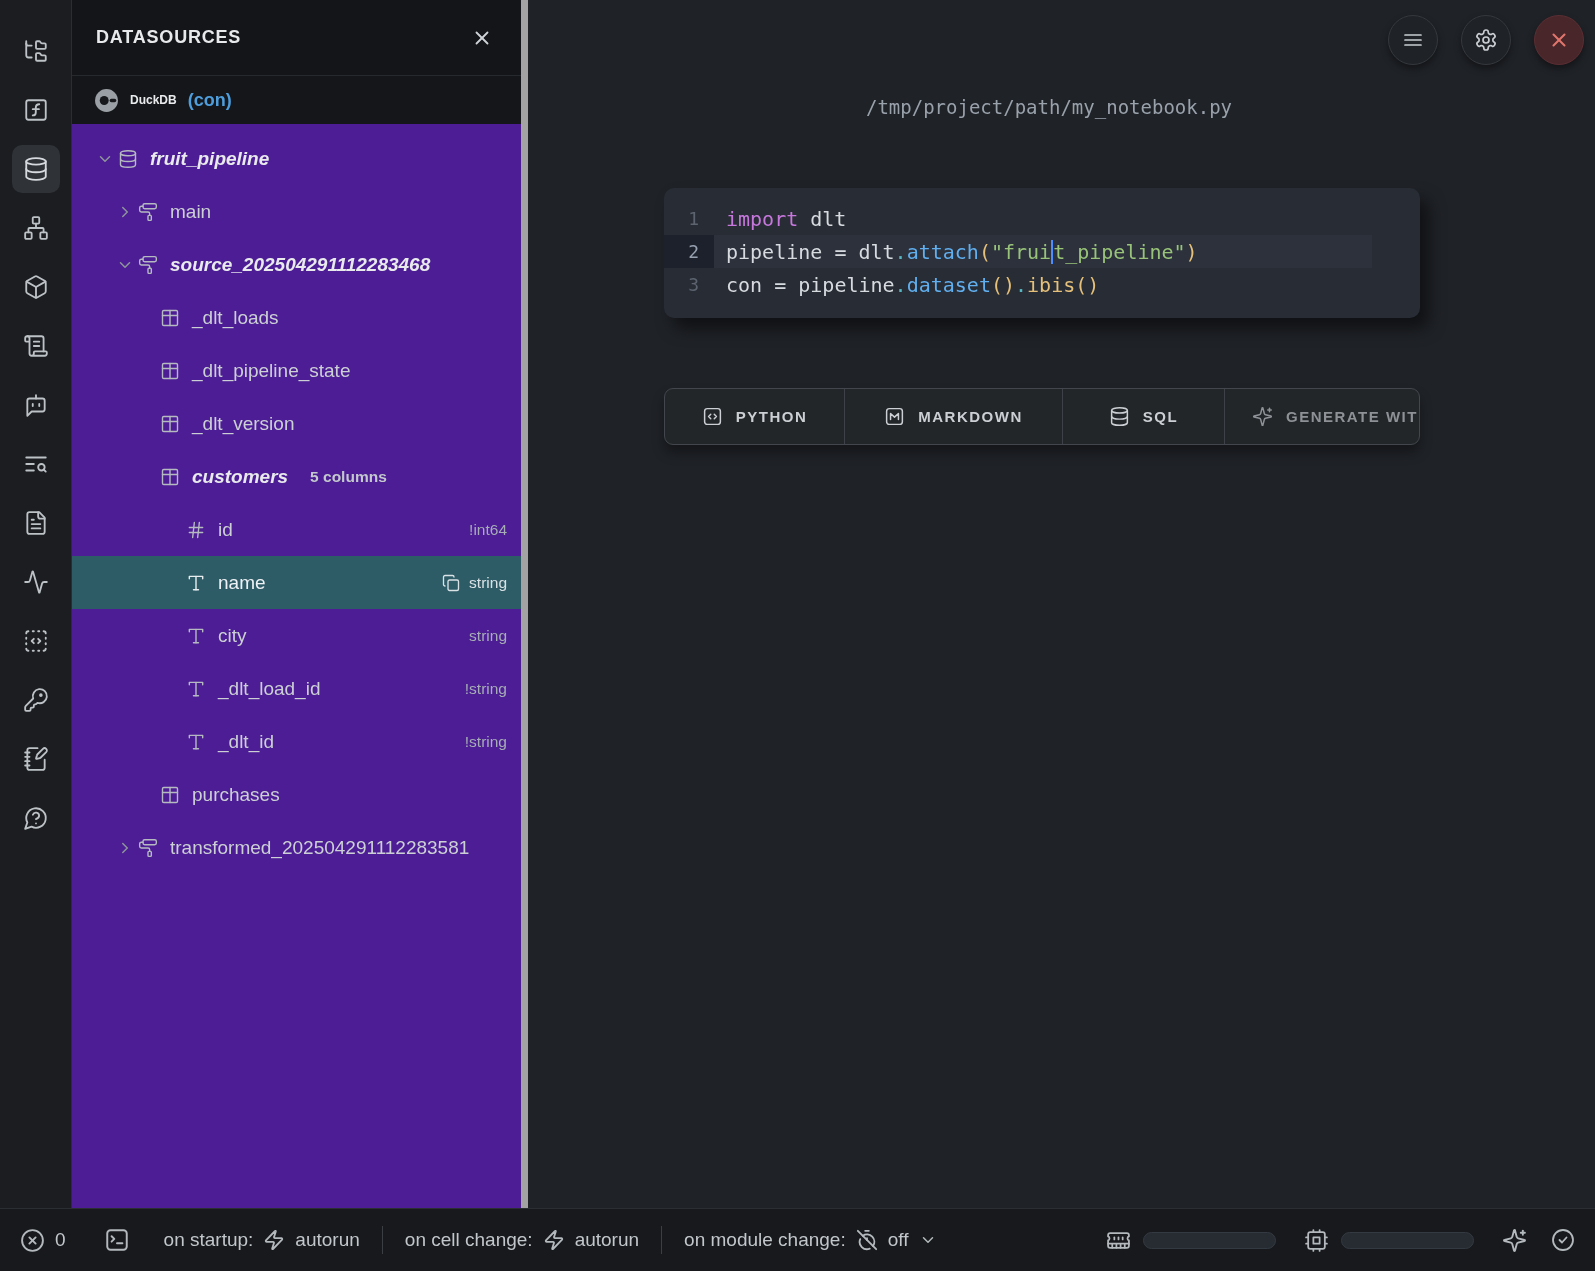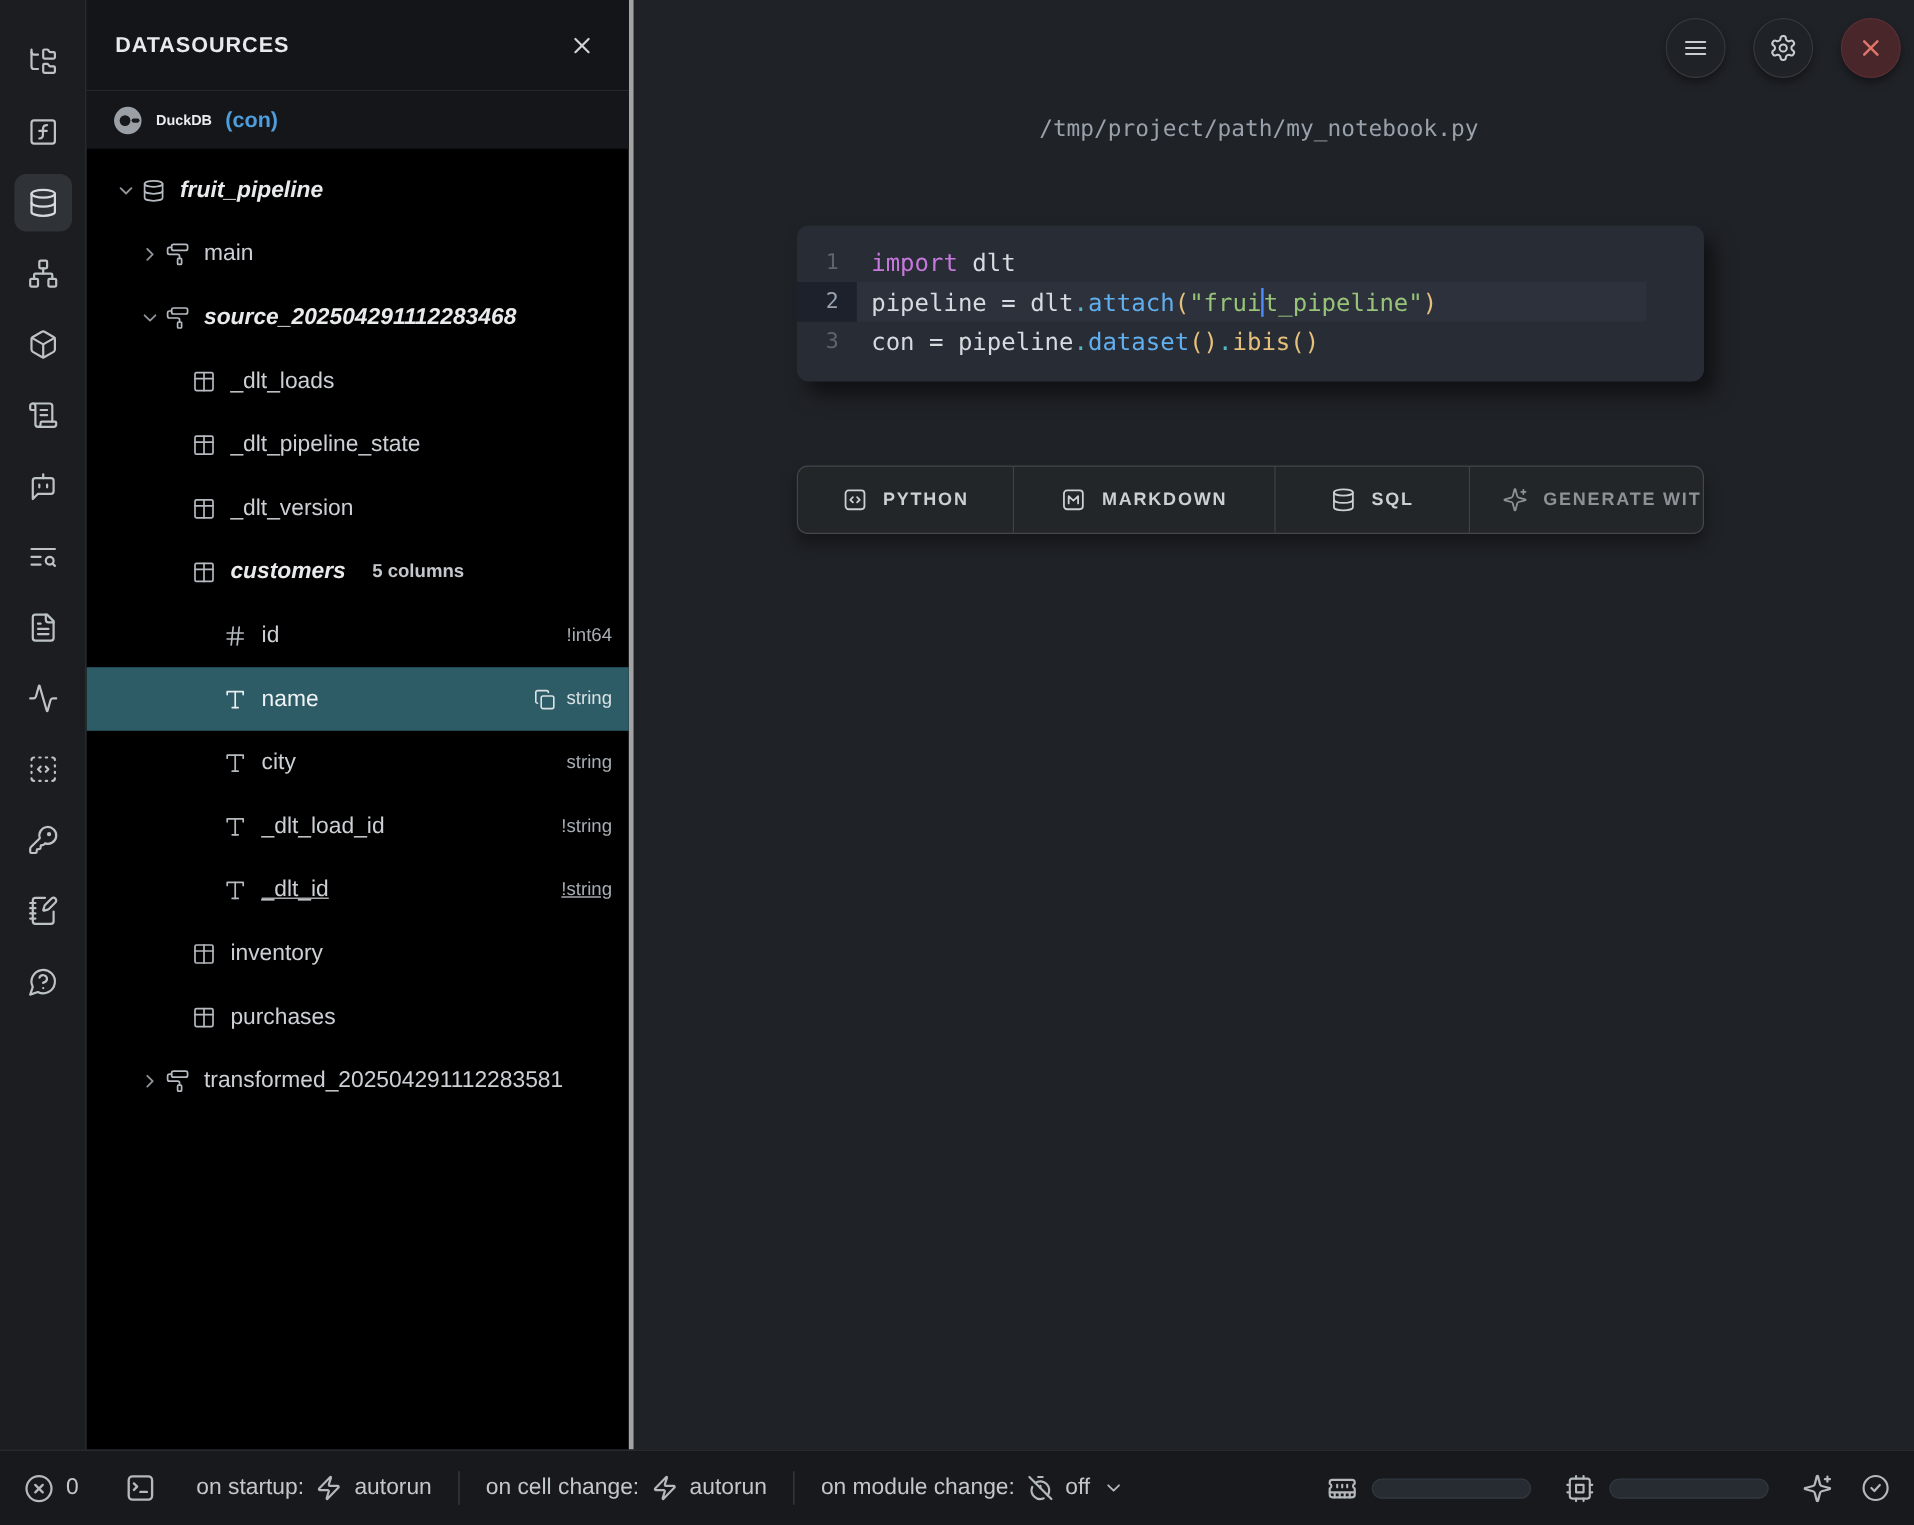--- a/index.html
+++ b/index.html
@@ -23,21 +23,21 @@
   .rail-btn {
     width:48px; height:48px; border-radius:10px;
     display:flex; align-items:center; justify-content:center;
     color:#bdc2c7; cursor:pointer; flex:0 0 auto;
   }
   .rail-btn.active { background:#2f3237; color:#d6dade; }
 
   
   .panel {
     position:absolute; left:72px; top:0; bottom:63px; width:456px;
-    background:#000000; border-right:4px solid #a3a3a3; z-index:2;
+    background:#4c1d95; border-right:7px solid #a3a3a3; z-index:2;
   }
   .panel-header {
     height:76px; background:#131519; border-bottom:1px solid #26292d;
     display:flex; align-items:center; padding:0 24px;
   }
   .panel-title { font-size:18px; font-weight:bold; letter-spacing:.8px; color:#e7e9eb; }
   .panel-close { margin-left:auto; color:#cfd3d7; width:30px; height:30px; display:flex; align-items:center; justify-content:center; cursor:pointer; }
   .search-row { height:57px; border-bottom:1px solid #26292d; display:flex; align-items:stretch; }
   .search-box { flex:1; display:flex; align-items:center; padding-left:22px; gap:16px; color:#8a9097; }
   .search-box input {
@@ -438,42 +438,32 @@
             <polyline points="4 7 4 4 20 4 20 7"></polyline>
             <line x1="9" x2="15" y1="20" y2="20"></line>
             <line x1="12" x2="12" y1="4" y2="20"></line>
           </svg>
         </span>
         <span class="lbl">_dlt_load_id</span>
         <span class="right">
           <span>!string</span>
         </span>
       </div>
-      <div class="tree-row" style="padding-left: 114px; text-decoration: underline;">
+      <div class="tree-row" style="padding-left: 114px;">
         <span class="t-icon">
           <svg class="ic" width="20" height="20" viewBox="0 0 24 24" fill="none" stroke="currentColor" stroke-width="1.7" stroke-linecap="round" stroke-linejoin="round">
             <polyline points="4 7 4 4 20 4 20 7"></polyline>
             <line x1="9" x2="15" y1="20" y2="20"></line>
             <line x1="12" x2="12" y1="4" y2="20"></line>
           </svg>
         </span>
         <span class="lbl">_dlt_id</span>
         <span class="right">
           <span>!string</span>
         </span>
-      </div>
-      <div class="tree-row" style="padding-left: 88px;">
-        <span class="t-icon">
-          <svg class="ic" width="20" height="20" viewBox="0 0 24 24" fill="none" stroke="currentColor" stroke-width="1.7" stroke-linecap="round" stroke-linejoin="round">
-            <rect x="3" y="3" width="18" height="18" rx="1.5"></rect>
-            <path d="M3 9h18"></path>
-            <path d="M12 3v18"></path>
-          </svg>
-        </span>
-        <span class="lbl">inventory</span>
       </div>
       <div class="tree-row" style="padding-left: 88px;">
         <span class="t-icon">
           <svg class="ic" width="20" height="20" viewBox="0 0 24 24" fill="none" stroke="currentColor" stroke-width="1.7" stroke-linecap="round" stroke-linejoin="round">
             <rect x="3" y="3" width="18" height="18" rx="1.5"></rect>
             <path d="M3 9h18"></path>
             <path d="M12 3v18"></path>
           </svg>
         </span>
         <span class="lbl">purchases</span>

